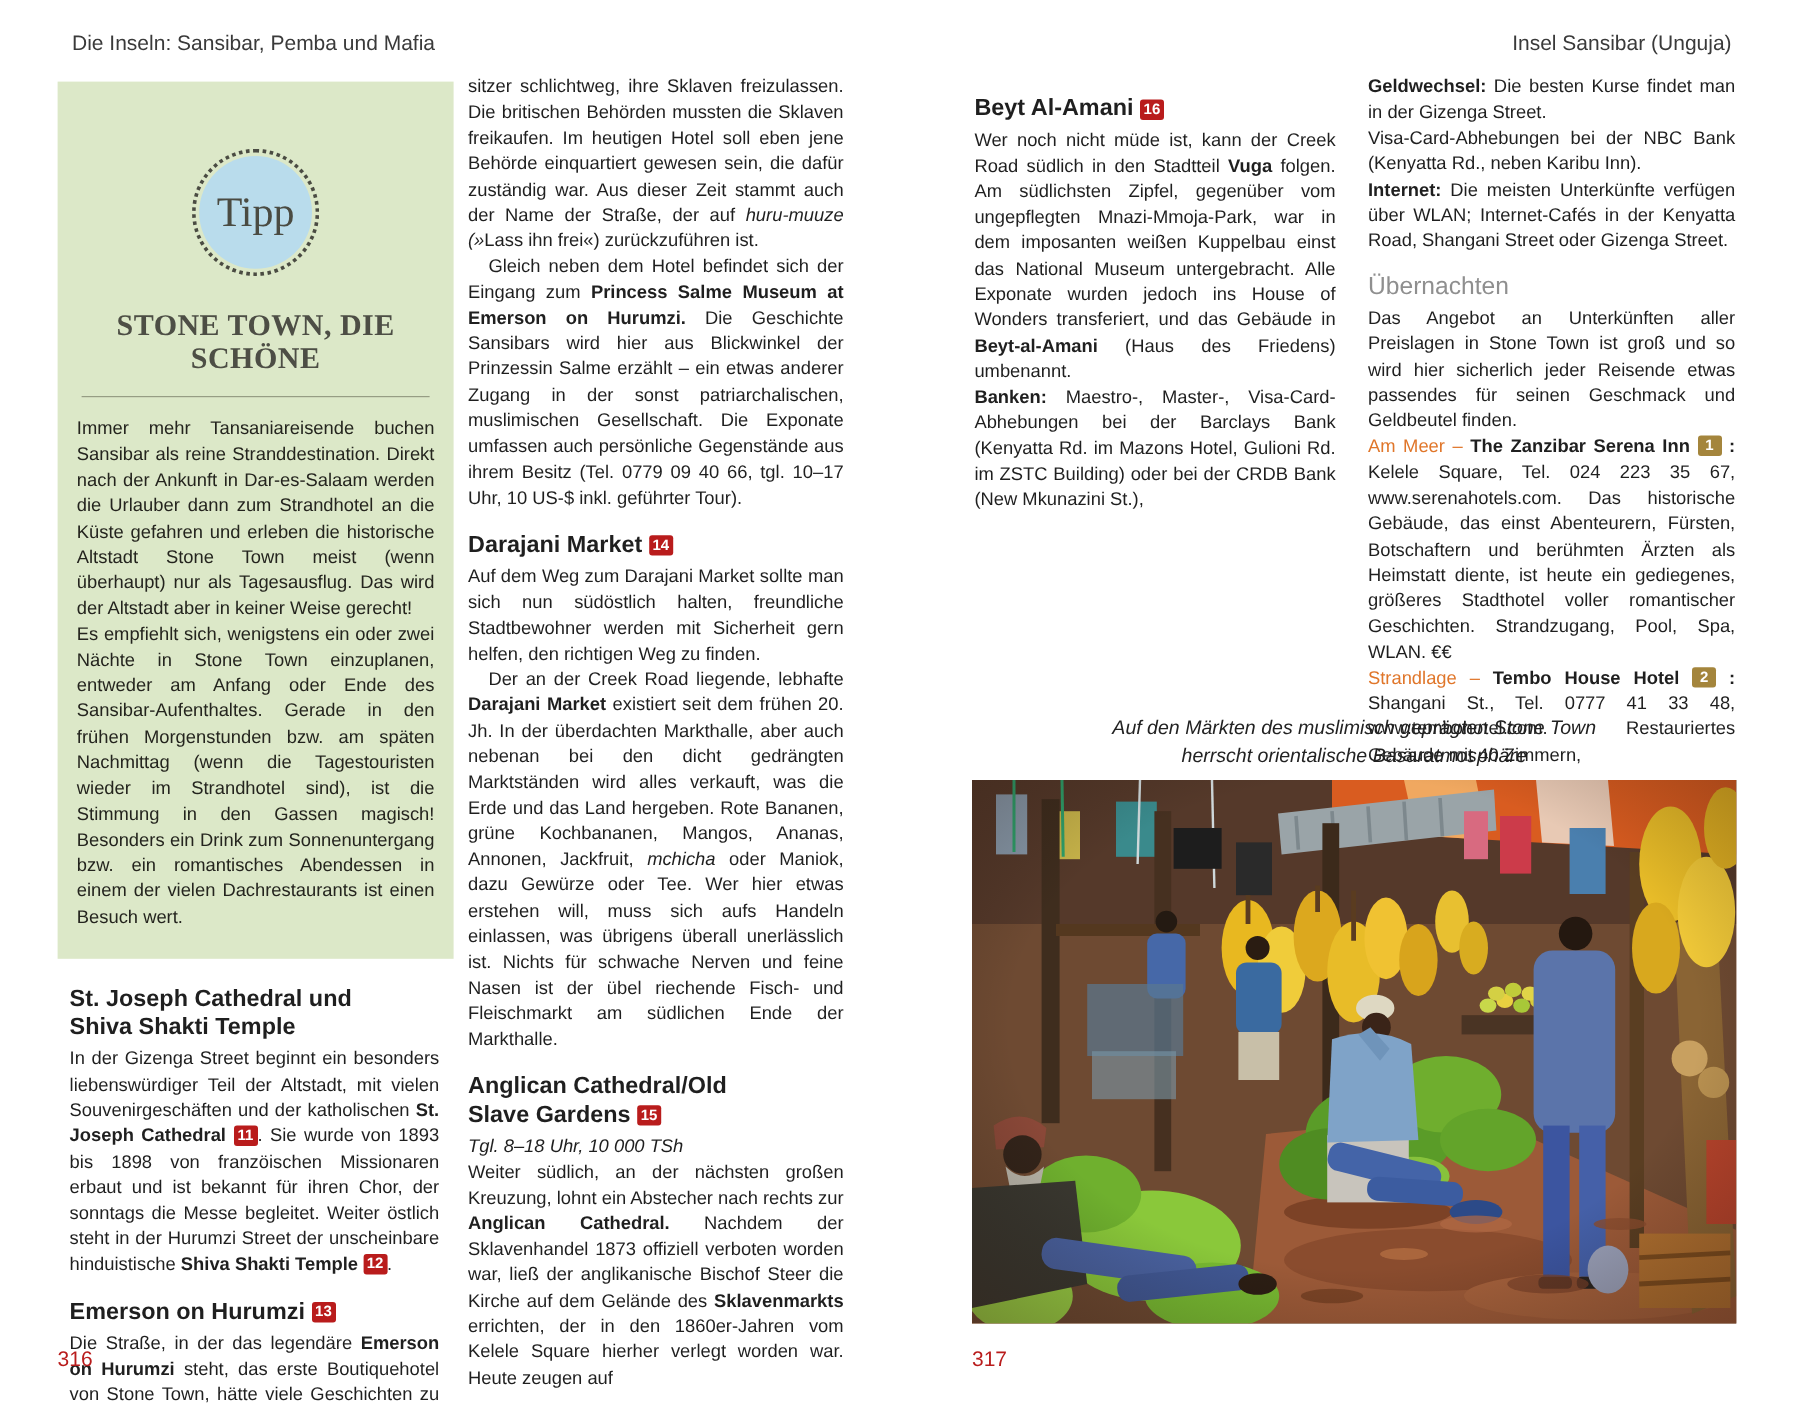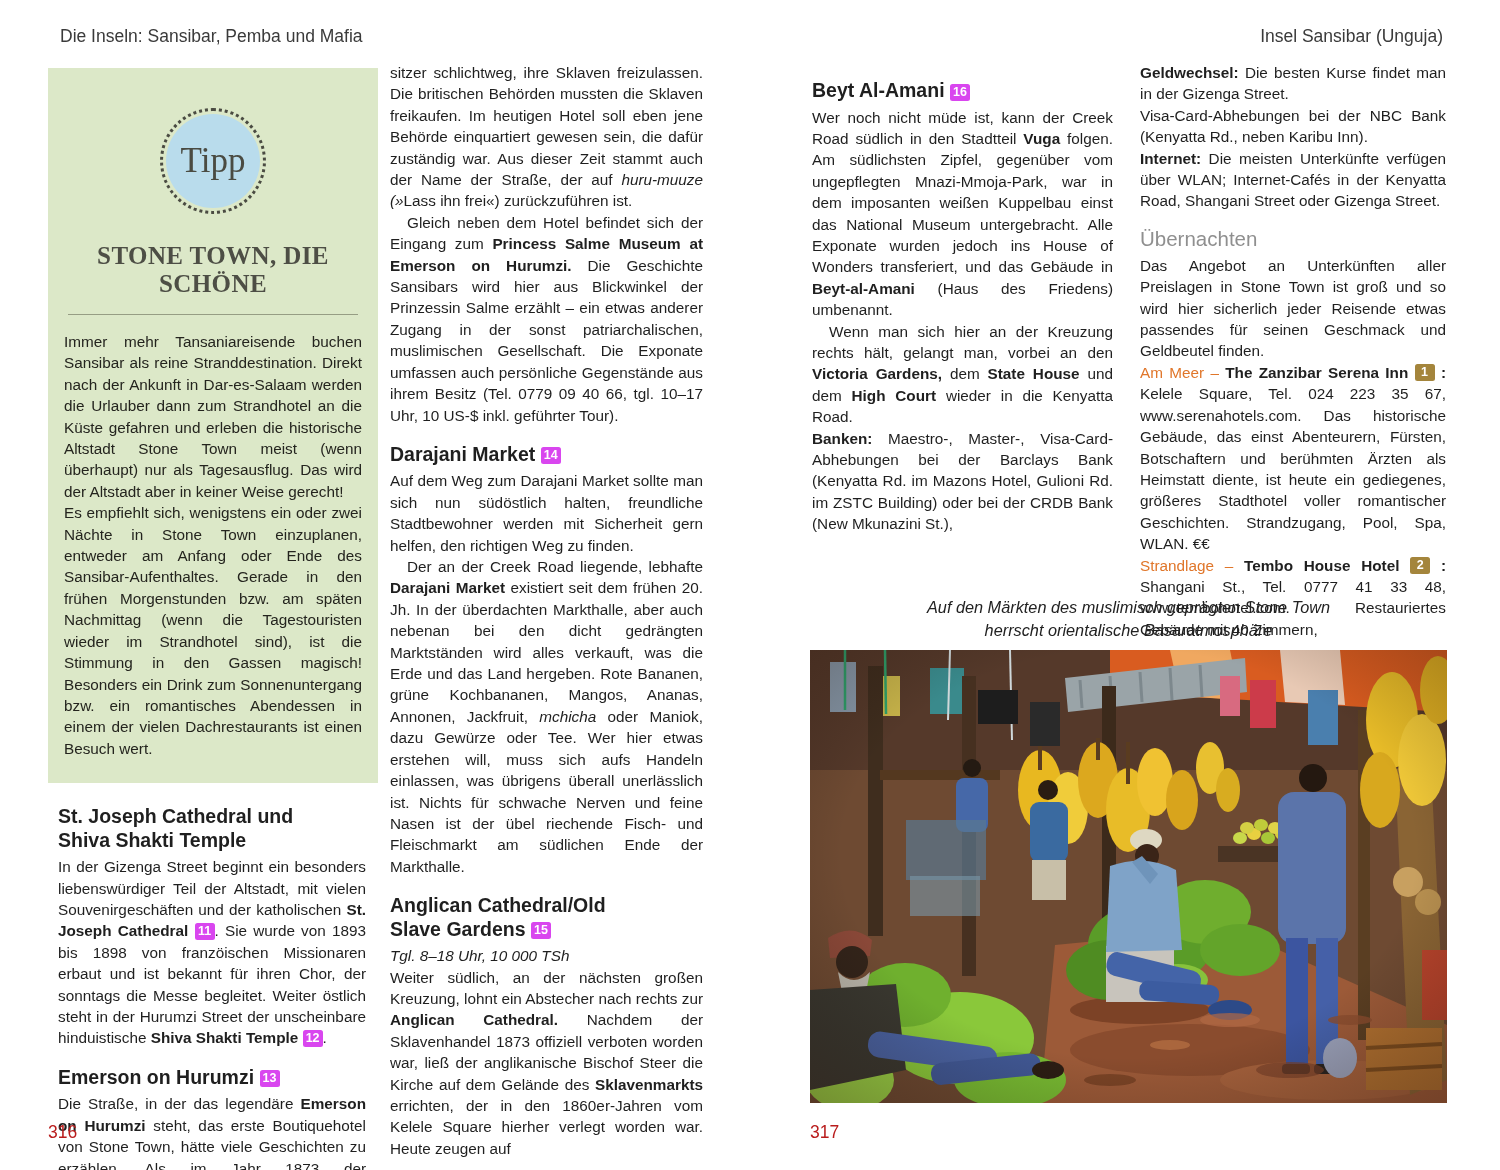--- a/index.html
+++ b/index.html
@@ -23,29 +23,29 @@
   p.indent { text-indent:17px; }
   p.h2 { font-size:19.5px; line-height:23.5px; font-weight:bold; margin:17px 0 4px 0; text-align:left; }
   p.mt0 { margin-top:0; }
   p.gray-h { font-size:20.5px; font-weight:normal; color:#8f8f8f; margin:15px 0 4px 0; }
   p.ital { font-size:15.3px; line-height:21.4px; font-style:italic; }
   .b { font-weight:bold; }
   .i { font-style:italic; }
   .c-orange { color:#e0762a; }
 
   .num-badge {
-    display:inline-block; background:#d946ef; color:#fff; font-weight:bold;
+    display:inline-block; background:#b91c1c; color:#fff; font-weight:bold;
     font-size:12.5px; line-height:17px; height:17px; min-width:20px;
     padding:0 3px; text-align:center; border-radius:2.5px; vertical-align:1.5px;
   }
   .num-badge.tan { background:#a4853c; }
 
   
   .tip-box {
-    background:#dce8c8; padding:40px 16px 24px 16px; width:330px;
+    background:#dce8c8; padding:56px 16px 24px 16px; width:330px;
   }
   .tip-badge-ring {
     width:106px; height:106px; border-radius:50%;
     border:3px dotted #4a4b42; margin:0 auto 28px auto;
     display:flex; align-items:center; justify-content:center;
   }
   .tip-badge {
     width:94px; height:94px; border-radius:50%; background:#b9dcec;
     display:flex; align-items:center; justify-content:center;
     font-family:"Liberation Serif", serif; font-size:35px; color:#4a4b42;
@@ -104,21 +104,20 @@
     <p class="body"><span>Auf dem Weg zum Darajani Market sollte man sich nun südöstlich halten, freundliche Stadtbewohner werden mit Sicherheit gern helfen, den richtigen Weg zu finden.</span></p>
     <p class="body indent"><span>Der an der Creek Road liegende, lebhafte </span><span class="b">Darajani Market</span><span> existiert seit dem frühen 20. Jh. In der überdachten Markthalle, aber auch nebenan bei den dicht gedrängten Marktständen wird alles verkauft, was die Erde und das Land hergeben. Rote Bananen, grüne Kochbananen, Mangos, Ananas, Annonen, Jackfruit, </span><span class="i">mchicha</span><span> oder Maniok, dazu Gewürze oder Tee. Wer hier etwas erstehen will, muss sich aufs Handeln einlassen, was übrigens überall unerlässlich ist. Nichts für schwache Nerven und feine Nasen ist der übel riechende Fisch- und Fleischmarkt am südlichen Ende der Markthalle.</span></p>
     <p class="h2"><span>Anglican Cathedral/Old</span><br><span>Slave Gardens </span><span class="num-badge">15</span></p>
     <p class="ital"><span>Tgl. 8–18 Uhr, 10 000 TSh</span></p>
     <p class="body"><span>Weiter südlich, an der nächsten großen Kreuzung, lohnt ein Abstecher nach rechts zur </span><span class="b">Anglican Cathedral.</span><span> Nachdem der Sklavenhandel 1873 offiziell verboten worden war, ließ der anglikanische Bischof Steer die Kirche auf dem Gelände des </span><span class="b">Sklavenmarkts</span><span> errichten, der in den 1860er-Jahren vom Kelele Square hierher verlegt worden war. Heute zeugen auf</span></p>
   </div>
 
 <div class="col" id="col3">
     <p class="h2"><span>Beyt Al-Amani </span><span class="num-badge">16</span></p>
     <p class="body"><span>Wer noch nicht müde ist, kann der Creek Road südlich in den Stadtteil </span><span class="b">Vuga</span><span> folgen. Am südlichsten Zipfel, gegenüber vom ungepflegten Mnazi-Mmoja-Park, war in dem imposanten weißen Kuppelbau einst das National Museum untergebracht. Alle Exponate wurden jedoch ins House of Wonders transferiert, und das Gebäude in </span><span class="b">Beyt-al-Amani</span><span> (Haus des Friedens) umbenannt.</span></p>
-    <p class="body indent"><span>Wenn man sich hier an der Kreuzung rechts hält, gelangt man, vorbei an den </span><span class="b">Victoria Gardens,</span><span> dem </span><span class="b">State House</span><span> und dem </span><span class="b">High Court</span><span> wieder in die Kenyatta Road.</span></p>
     <p class="body"><span class="b">Banken:</span><span> Maestro-, Master-, Visa-Card-Abhebungen bei der Barclays Bank (Kenyatta Rd. im Mazons Hotel, Gulioni Rd. im ZSTC Building) oder bei der CRDB Bank (New Mkunazini St.),</span></p>
   </div>
 
 <div class="col" id="col4">
     <p class="body"><span class="b">Geldwechsel:</span><span> Die besten Kurse findet man in der Gizenga Street.</span></p>
     <p class="body mt0"><span>Visa-Card-Abhebungen bei der NBC Bank (Kenyatta Rd., neben Karibu Inn).</span></p>
     <p class="body"><span class="b">Internet:</span><span> Die meisten Unterkünfte verfügen über WLAN; Internet-Cafés in der Kenyatta Road, Shangani Street oder Gizenga Street.</span></p>
     <p class="gray-h"><span>Übernachten</span></p>
     <p class="body"><span>Das Angebot an Unterkünften aller Preislagen in Stone Town ist groß und so wird hier sicherlich jeder Reisende etwas passendes für seinen Geschmack und Geldbeutel finden.</span></p>
     <p class="body"><span class="c-orange">Am Meer – </span><span class="b">The Zanzibar Serena Inn </span><span class="num-badge tan">1</span><span class="b"> :</span><span> Kelele Square, Tel. 024 223 35 67, www.serenahotels.com. Das historische Gebäude, das einst Abenteurern, Fürsten, Botschaftern und berühmten Ärzten als Heimstatt diente, ist heute ein gediegenes, größeres Stadthotel voller romantischer Geschichten. Strandzugang, Pool, Spa, WLAN. €€</span></p>

